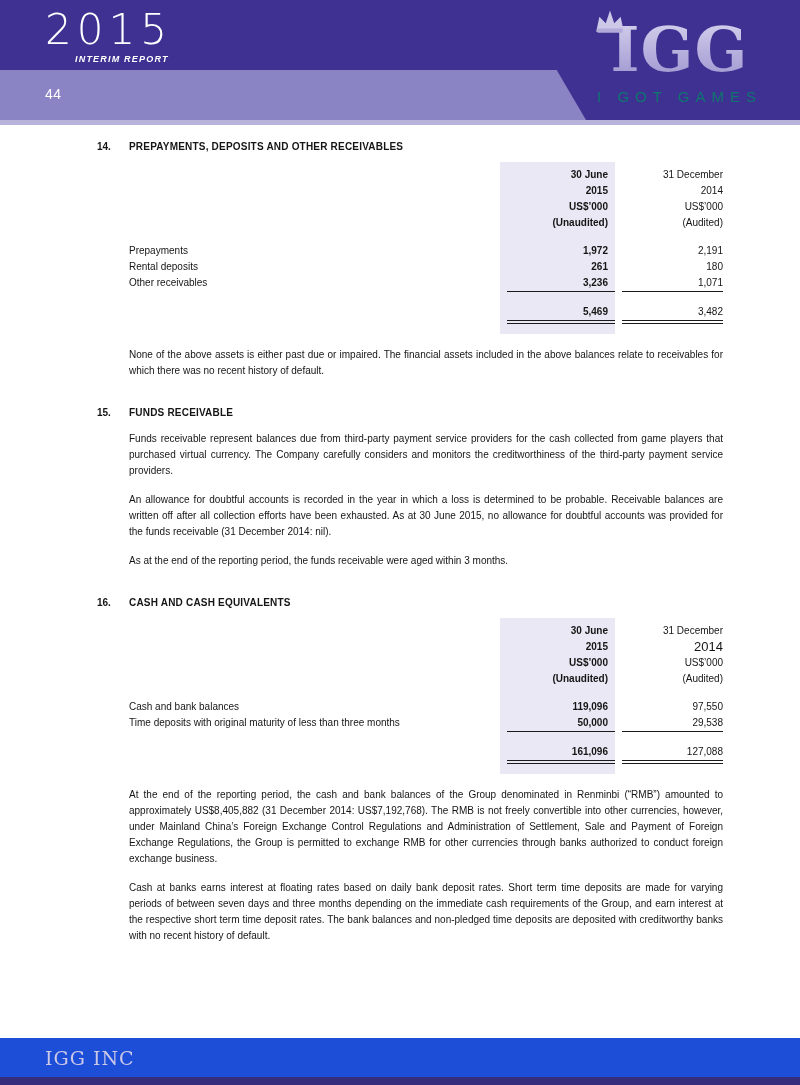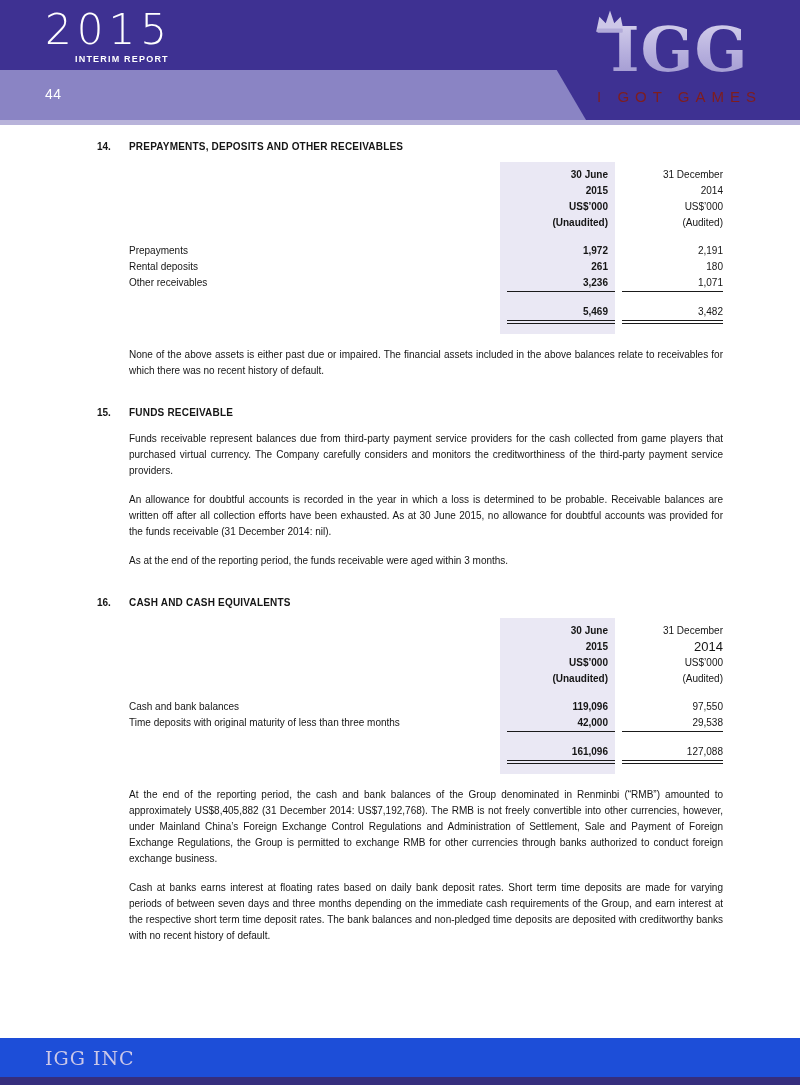--- a/index.html
+++ b/index.html
@@ -24,34 +24,35 @@
     color: #ffffff; font-size: 14px; letter-spacing: .5px;
   }
   .yearblock { position: absolute; top: 8px; left: 45px; color: #ffffff; }
   .year {
     font-family: "DejaVu Sans", sans-serif; font-weight: 200;
     font-size: 42px; letter-spacing: 5px; line-height: 44px;
   }
   .year-sub {
     font-size: 9px; font-weight: bold; letter-spacing: 1.2px;
     margin: 2px 0 0 30px;
+    font-style: italic;
   }
   .brand { position: absolute; top: 6px; right: 28px; width: 185px; text-align: center; color: #bfb9e2; }
   .brand-text {
     position: relative;
     font-family: "DejaVu Serif", serif; font-weight: bold;
     font-size: 62px; line-height: 88px; letter-spacing: 1px;
     color: #bfb9e2;
     background: linear-gradient(180deg, #e2dff2 0%, #b5aedd 55%, #938bc8 100%);
     -webkit-background-clip: text; background-clip: text;
     -webkit-text-fill-color: transparent;
   }
   .crown { position: absolute; top: 3px; left: 6px; width: 34px; height: 24px; }
   .brand-tagline {
-    font-size: 15px; letter-spacing: 6px; color: #7f1d1d;
+    font-size: 15px; letter-spacing: 6px; color: #0f766e;
     white-space: nowrap; margin-top: -6px;
   }
 
   
   .content {
     position: absolute; top: 125px; left: 129px; width: 594px;
     font-size: 10px; color: #151515; padding-top: 16px;
   }
   .note { position: relative; margin-top: 28px; }
   .note:first-child { margin-top: 0; }
@@ -242,21 +243,21 @@
           <div class="c2"></div>
         </div>
 
         <div class="trow r16">
           <div class="lab">Cash and bank balances</div>
           <div class="c1 numbold">119,096</div>
           <div class="c2">97,550</div>
         </div>
         <div class="trow r16">
           <div class="lab">Time deposits with original maturity of less than three months</div>
-          <div class="c1 numbold">42,000</div>
+          <div class="c1 numbold">50,000</div>
           <div class="c2">29,538</div>
         </div>
 
         <div class="trow rul">
           <div class="lab"></div>
           <div class="c1">
               <div class="ln"></div>
             </div>
           <div class="c2">
               <div class="ln"></div>

